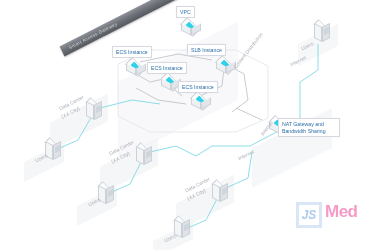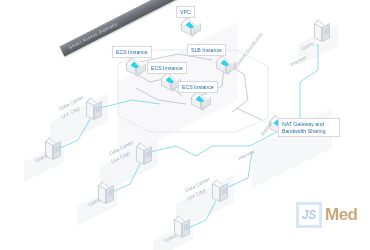--- a/index.html
+++ b/index.html
@@ -109,30 +109,30 @@
   svg.wires{position:absolute;left:0;top:0;width:370px;height:250px;overflow:visible;}
   .w-gray{fill:none;stroke:#b9bec5;stroke-width:.8;}
   .w-cyan{fill:none;stroke:#7fd8e6;stroke-width:.9;}
 
   
   .vpc-outline{fill:none;stroke:#dfe3e8;stroke-width:.8;}
 
   
   #watermark{
     position:absolute;left:296px;top:202px;
-    display:flex;align-items:center;gap:3px;
+    display:flex;gap:3px;
     opacity:.55;
   }
   #wm-box{
     width:26px;height:26px;border:3px solid #b9d2ee;
     display:flex;align-items:center;justify-content:center;
     box-sizing:border-box;
   }
   #wm-js{color:#6aa3dd;font-size:12px;font-weight:bold;font-style:italic;}
-  #wm-text{color:#a16207;font-size:17px;font-weight:bold;letter-spacing:-.5px;}
+  #wm-text{color:#ec4899;font-size:17px;font-weight:bold;letter-spacing:-.5px;}
 </style>
 </head>
 <body>
 
 <div id="canvas">
 
   <div class="plate" style="left:118px;top:52px;width:120px;height:78px;opacity:.55;"></div>
   <div class="plate" style="left:252px;top:128px;width:80px;height:40px;opacity:.7;"></div>
   <div class="plate" style="left:298px;top:34px;width:40px;height:22px;opacity:.7;"></div>
   <div class="plate" style="left:50px;top:108px;width:58px;height:28px;opacity:.75;"></div>

